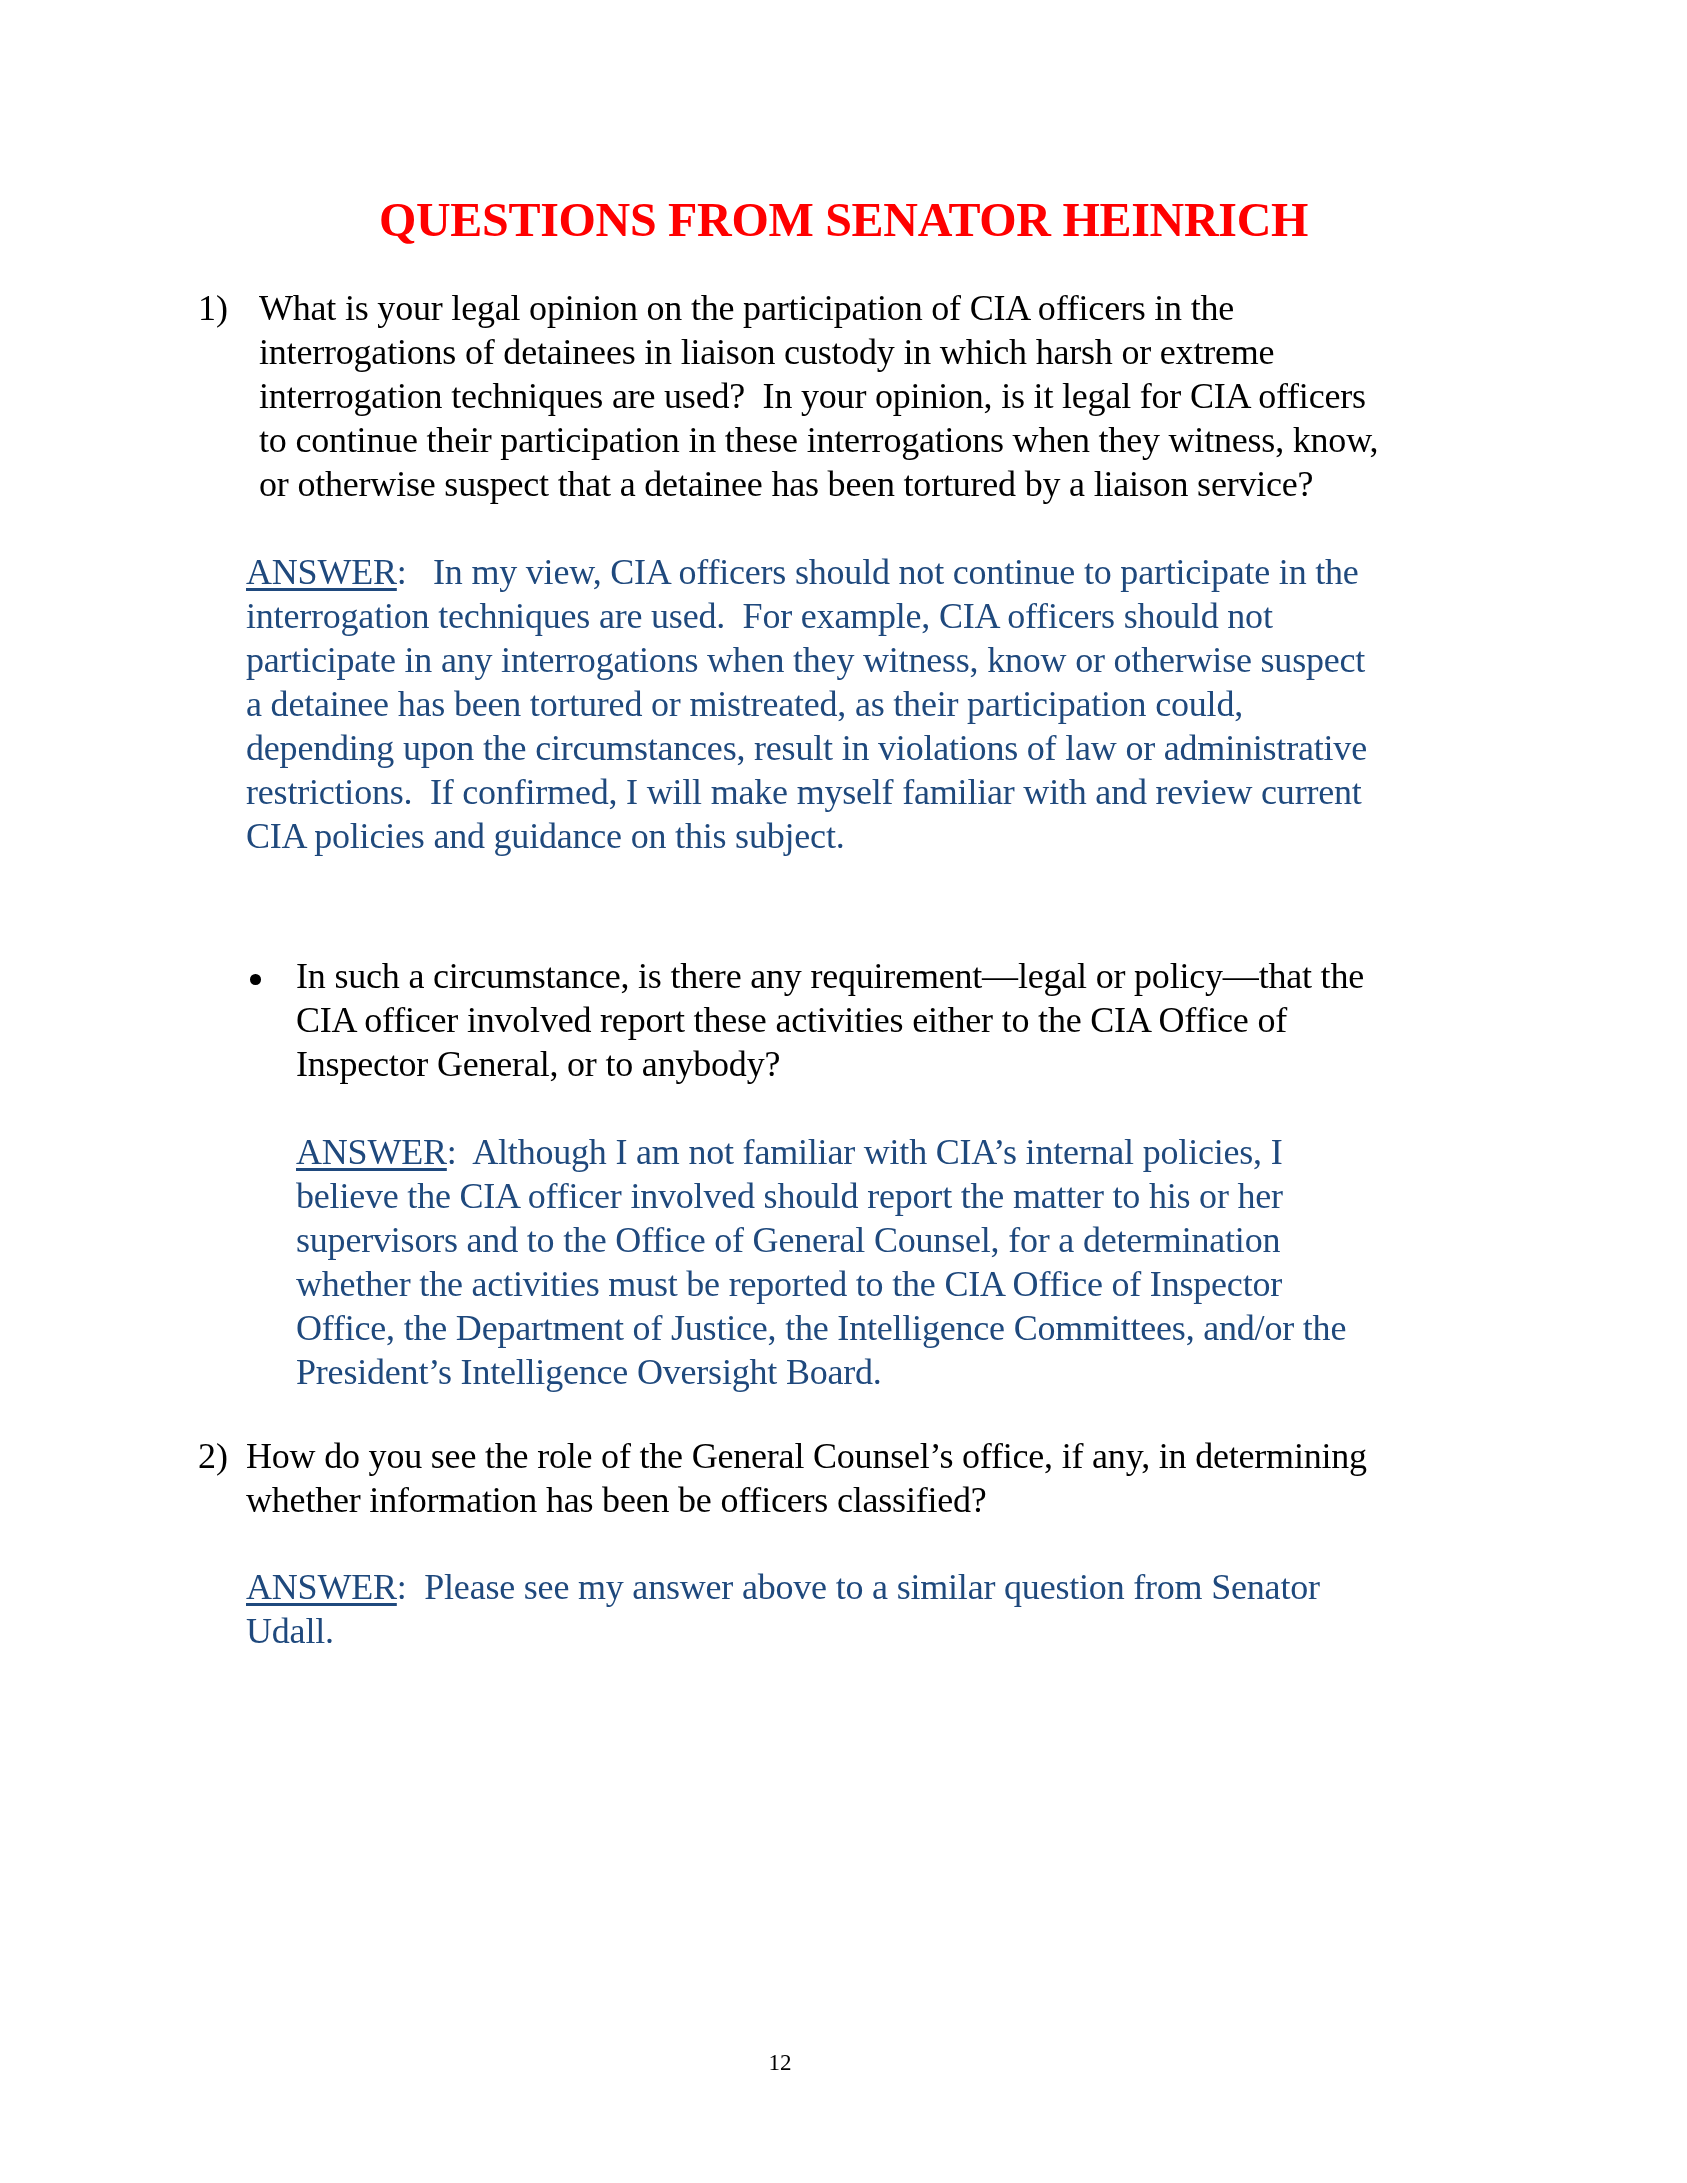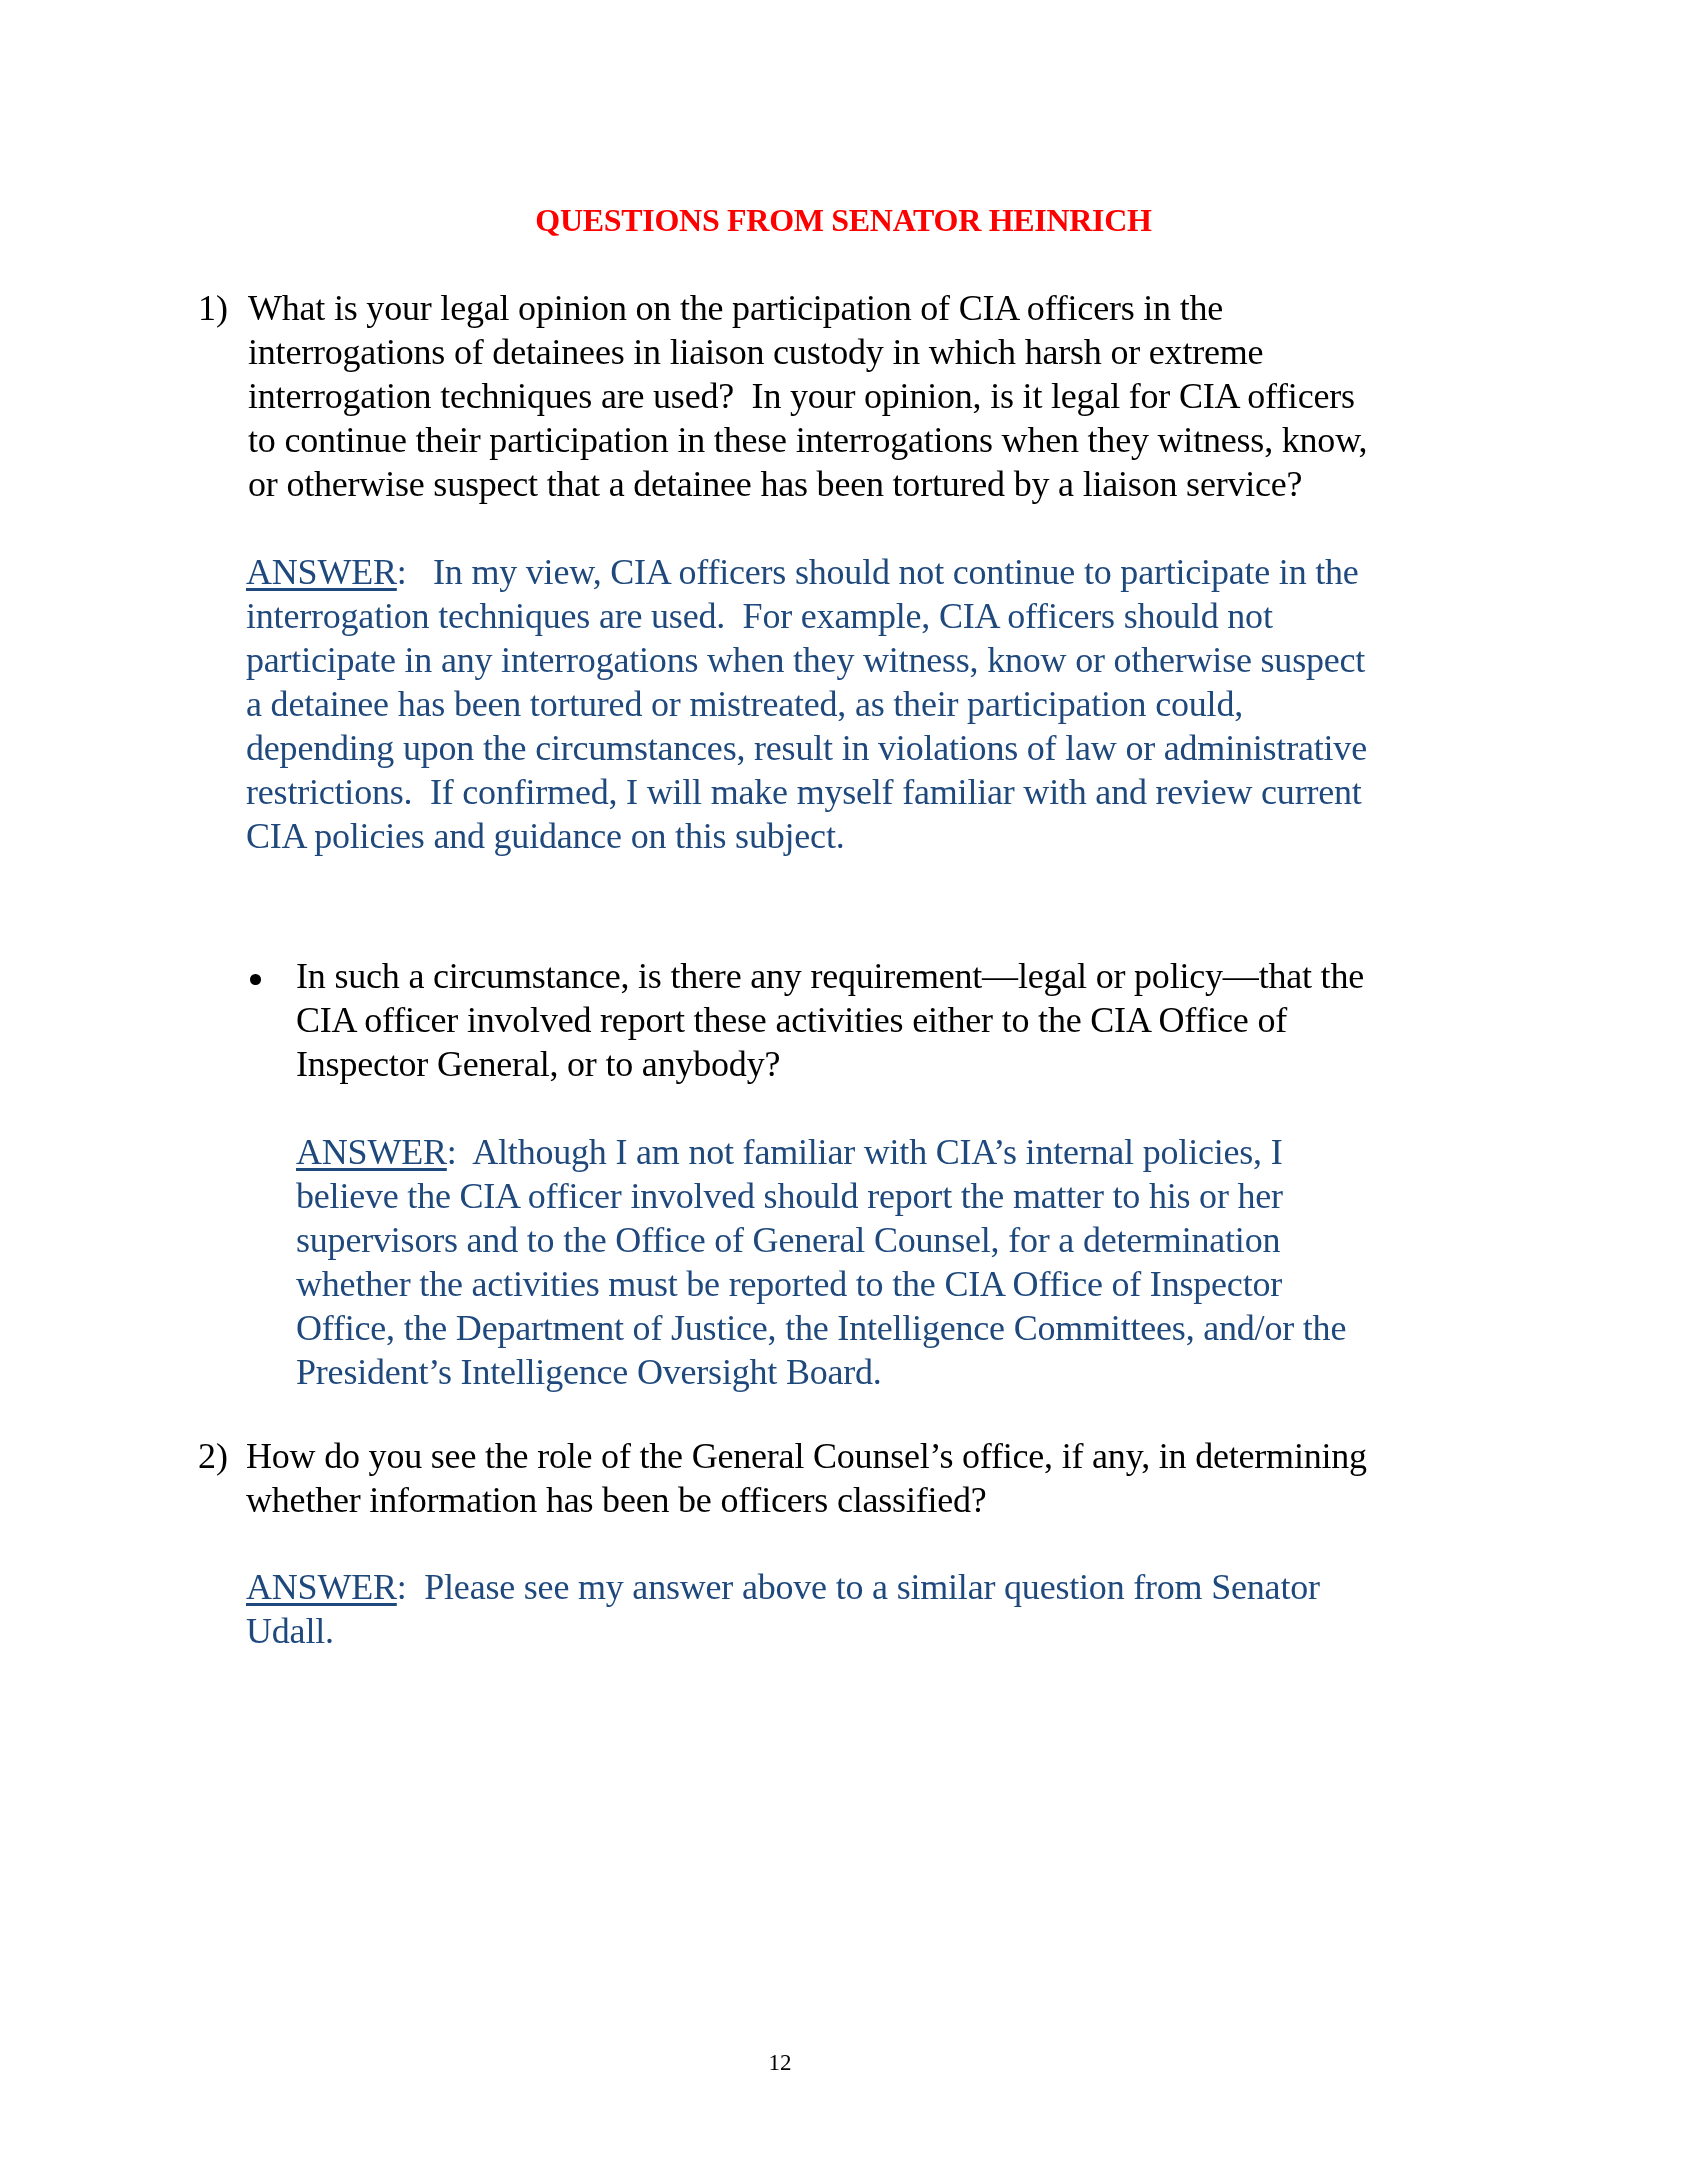--- a/index.html
+++ b/index.html
@@ -21,21 +21,21 @@
     width: 1687px;
     height: 2183px;
   }
   .title {
     position: absolute;
     top: 197px;
     left: 0;
     width: 1687px;
     text-align: center;
     font-weight: bold;
-    font-size: 32px;
+    font-size: 48px;
     line-height: 46px;
     color: #ff0000;
     letter-spacing: -0.3px;
   }
   .block {
     position: absolute;
     font-size: 36px;
     line-height: 44px;
     letter-spacing: -0.2px;
   }
@@ -75,21 +75,21 @@
   }
 </style>
 </head>
 <body>
 
 <div class="page">
 
   <div class="title">QUESTIONS FROM SENATOR HEINRICH</div>
 
   <div class="num" style="left:198px; top:286px;">1)</div>
-  <div class="block" style="left:248px; top:286px;">
+  <div class="block" style="left:259px; top:286px;">
     <span class="line">What is your legal opinion on the participation of CIA officers in the</span>
     <span class="line">interrogations of detainees in liaison custody in which harsh or extreme</span>
     <span class="line">interrogation techniques are used?  In your opinion, is it legal for CIA officers</span>
     <span class="line">to continue their participation in these interrogations when they witness, know,</span>
     <span class="line">or otherwise suspect that a detainee has been tortured by a liaison service?</span>
   </div>
 
   <div class="block answer" style="left:246px; top:550px;">
     <span class="line"><span class="answer-label">ANSWER</span><span>:</span><span>   In my view, CIA officers should not continue to participate in the</span></span>
     <span class="line">interrogation techniques are used.  For example, CIA officers should not</span>

